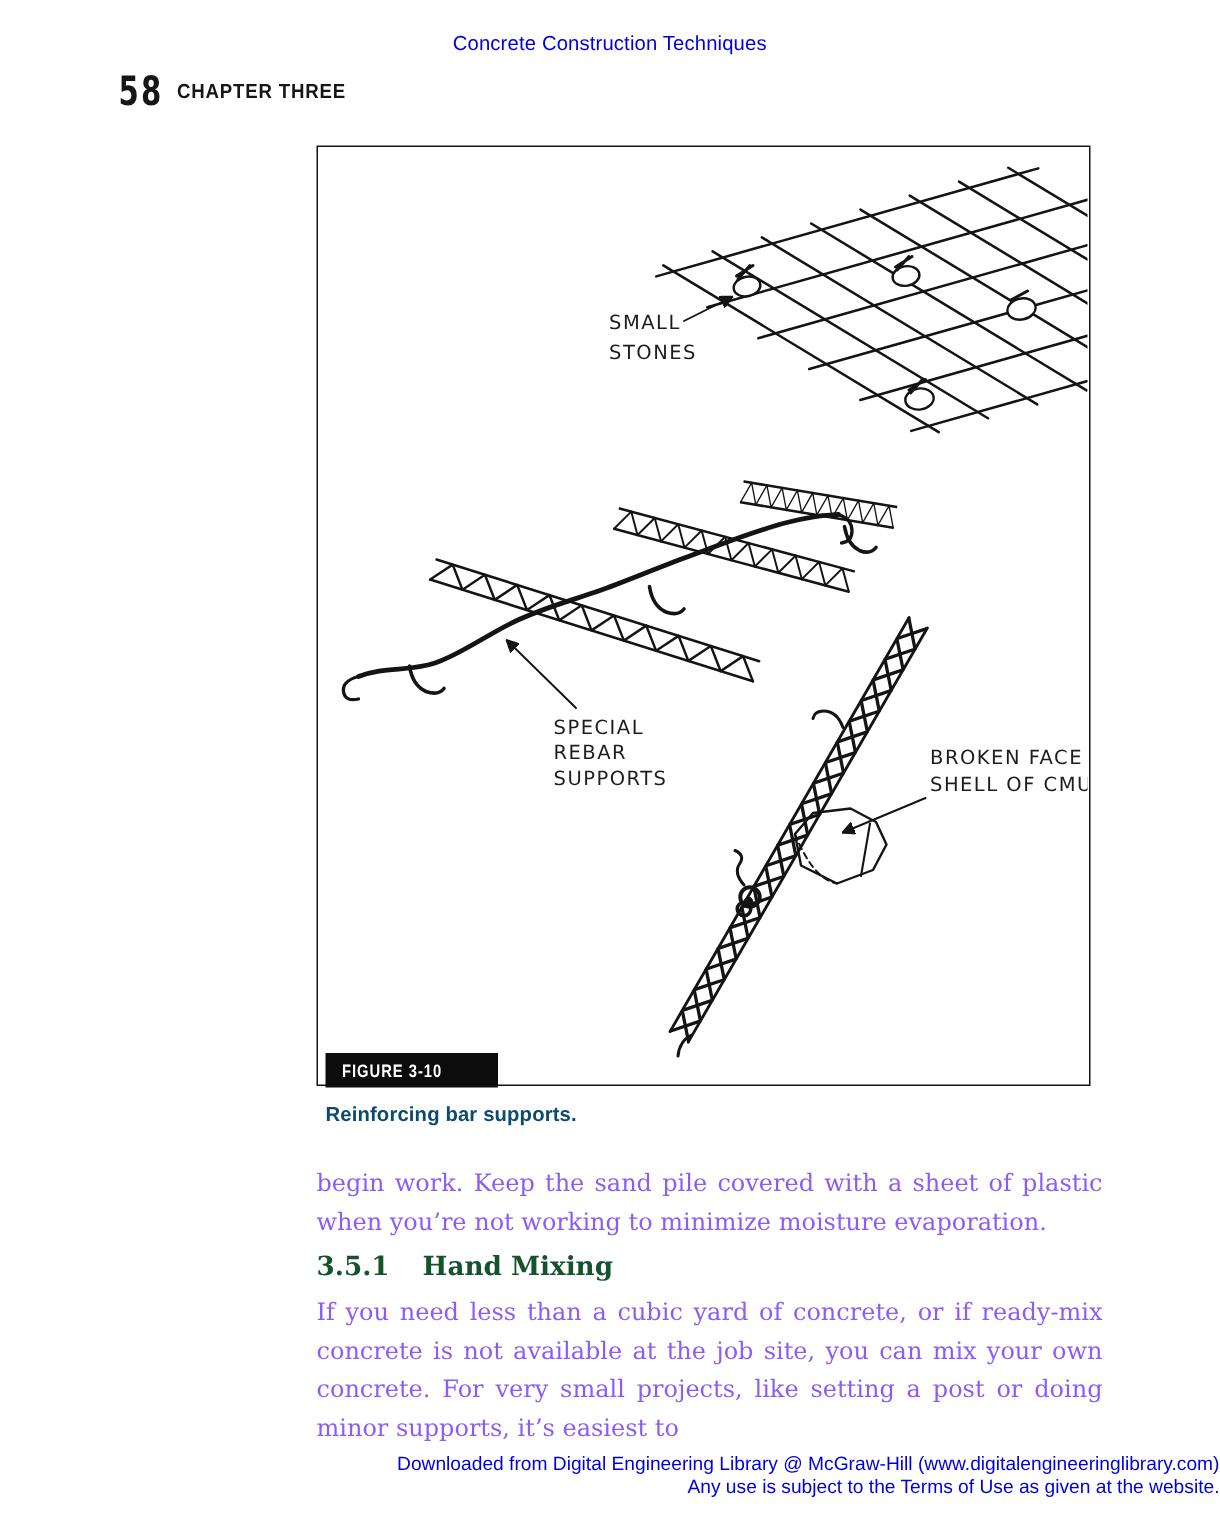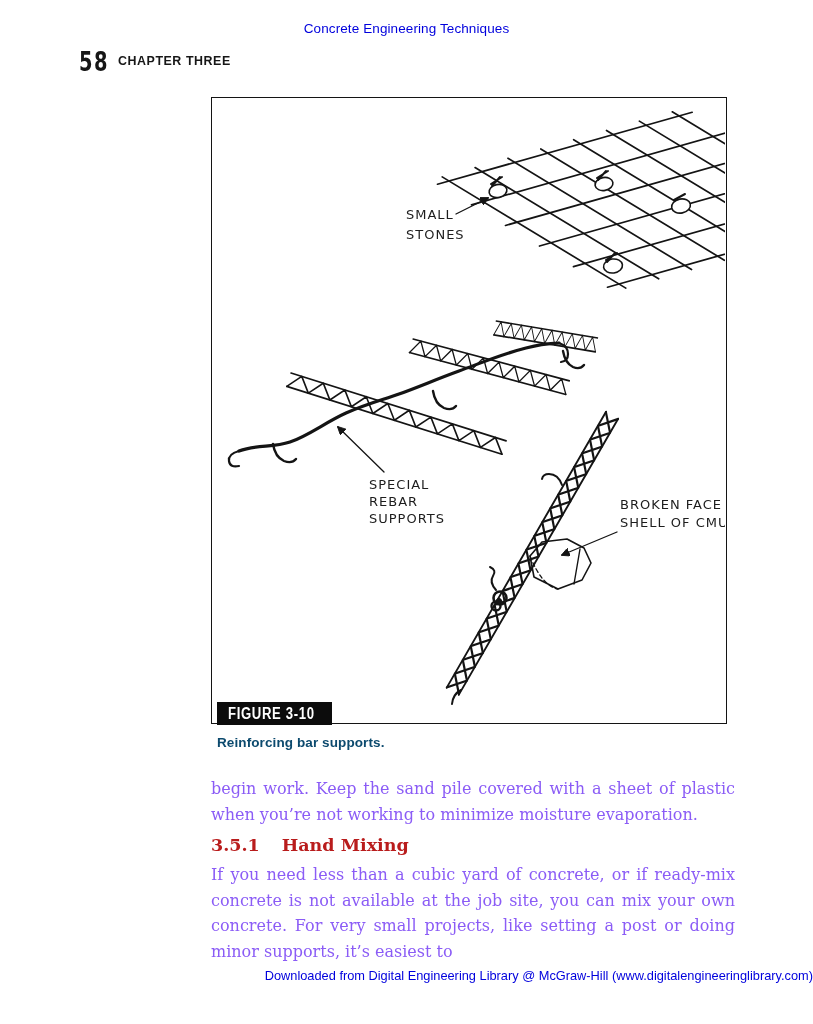--- a/index.html
+++ b/index.html
@@ -30,49 +30,49 @@
   .fig-svg line, .fig-svg path, .fig-svg ellipse, .fig-svg circle, .fig-svg polygon {
     stroke:#141414; stroke-linecap:round; stroke-linejoin:round;
   }
   .anno {
     font-family:"DejaVu Sans", sans-serif; font-size:13px; letter-spacing:1px;
     fill:#1d1d1d; stroke:none;
   }
   .figure-banner {
     position:absolute; left:217px; top:702px; width:115px; height:23px;
     background:#0c0c0c; color:#ffffff; display:flex; align-items:center;
-    padding-left:11px; font-weight:bold; font-size:16px; letter-spacing:0.8px;
+    padding-left:11px; font-weight:bold; font-size:12px; letter-spacing:0.8px;
   }
   .figure-banner span { transform:scaleX(0.82); transform-origin:left center; white-space:nowrap; }
   .figure-caption {
     position:absolute; left:217px; top:735px;
     font-weight:bold; font-size:13.5px; color:#0c4a6e; letter-spacing:0.1px;
   }
   .body-text {
     position:absolute; left:211px; width:524px;
     font-family:"DejaVu Serif", "Liberation Serif", serif;
     font-size:16px; line-height:25.5px; text-align:justify; color:#8b5cf6;
   }
   .para-1 { top:776px; }
   .section-head {
     position:absolute; left:211px; top:835px;
     font-family:"DejaVu Serif", "Liberation Serif", serif;
-    font-weight:bold; font-size:17.5px; color:#b91c1c;
+    font-weight:bold; font-size:17.5px; color:#14532d;
   }
   .section-head .sec-num { margin-right:22px; }
   .para-2 { top:862px; }
   .page-footer {
     position:absolute; left:0; top:969px; width:813px; text-align:right;
     font-size:12.8px; line-height:14.6px; color:#0000dd;
   }
 </style>
 </head>
 <body>
 
-<div class="running-head">Concrete Engineering Techniques</div>
+<div class="running-head">Concrete Construction Techniques</div>
 <div class="page-num">58</div>
 <div class="chapter-label">CHAPTER THREE</div>
 
 <div class="figure-box">
   <svg class="fig-svg" viewBox="0 0 513 624">
     <defs>
       <g id="truss">
         <line x1="0" y1="0" x2="240" y2="0"></line>
         <line x1="0" y1="14" x2="240" y2="14"></line>
         <path d="M0,14 L12,0 L24,14 L36,0 L48,14 L60,0 L72,14 L84,0 L96,14 L108,0 L120,14 L132,0 L144,14 L156,0 L168,14 L180,0 L192,14 L204,0 L216,14 L228,0 L240,14" fill="none"></path>
@@ -175,13 +175,14 @@
 <div class="body-text para-1">begin work. Keep the sand pile covered with a sheet of plastic when you’re not working to minimize moisture evaporation.</div>
 
 <div class="section-head">
   <span class="sec-num">3.5.1</span><span>Hand Mixing</span>
 </div>
 
 <div class="body-text para-2">If you need less than a cubic yard of concrete, or if ready-mix concrete is not available at the job site, you can mix your own concrete. For very small projects, like setting a post or doing minor supports, it’s easiest to</div>
 
 <div class="page-footer">
   <div>Downloaded from Digital Engineering Library @ McGraw-Hill (www.digitalengineeringlibrary.com)</div>
+  <div>Any use is subject to the Terms of Use as given at the website.</div>
 </div>
 
 </body></html>

